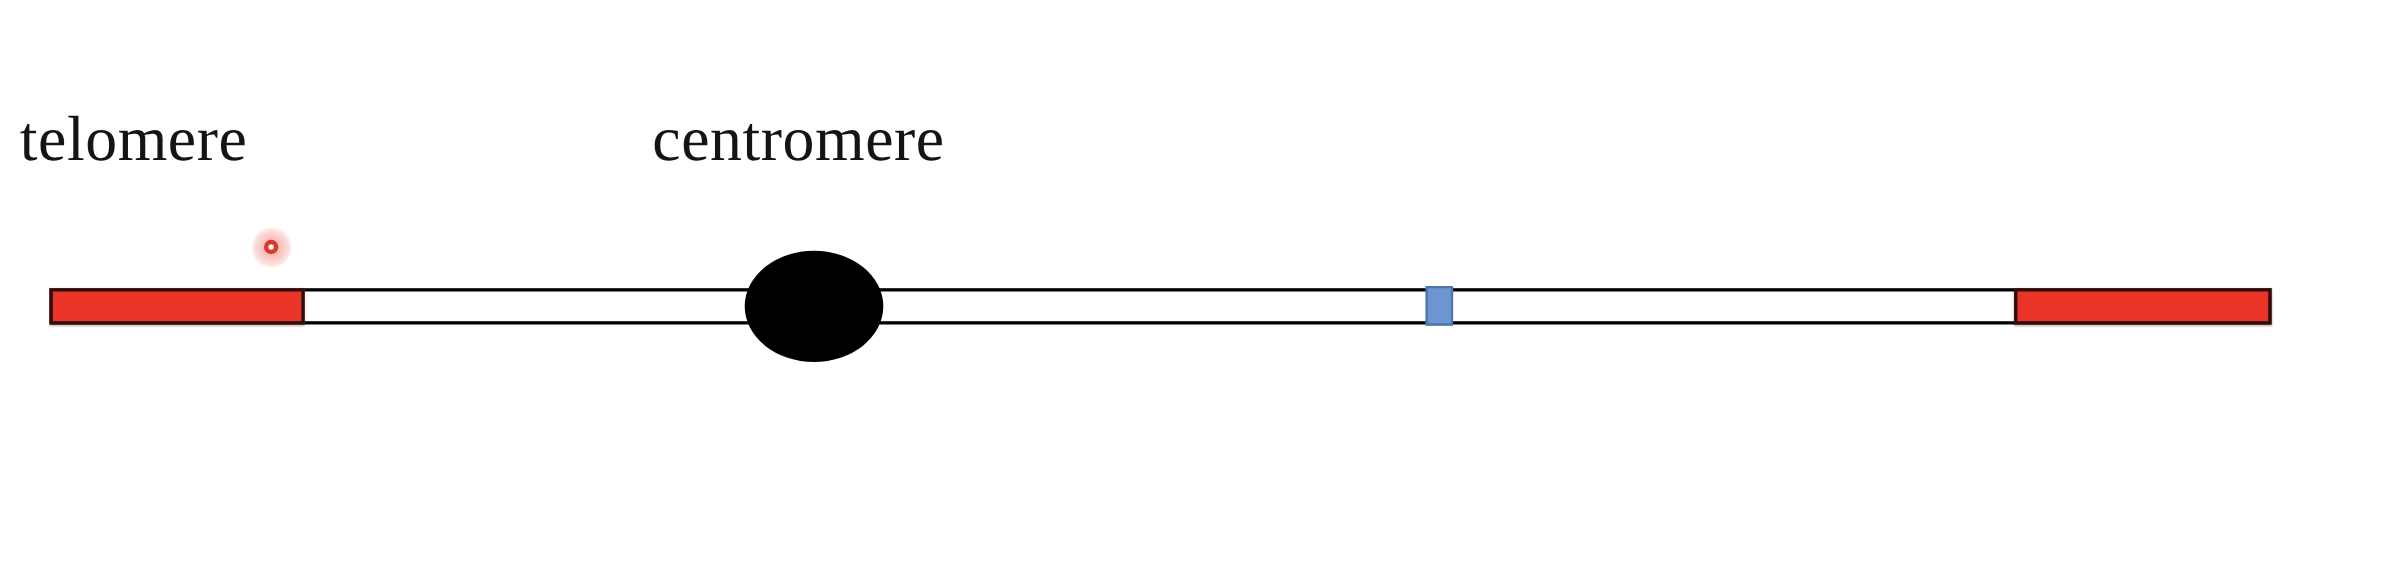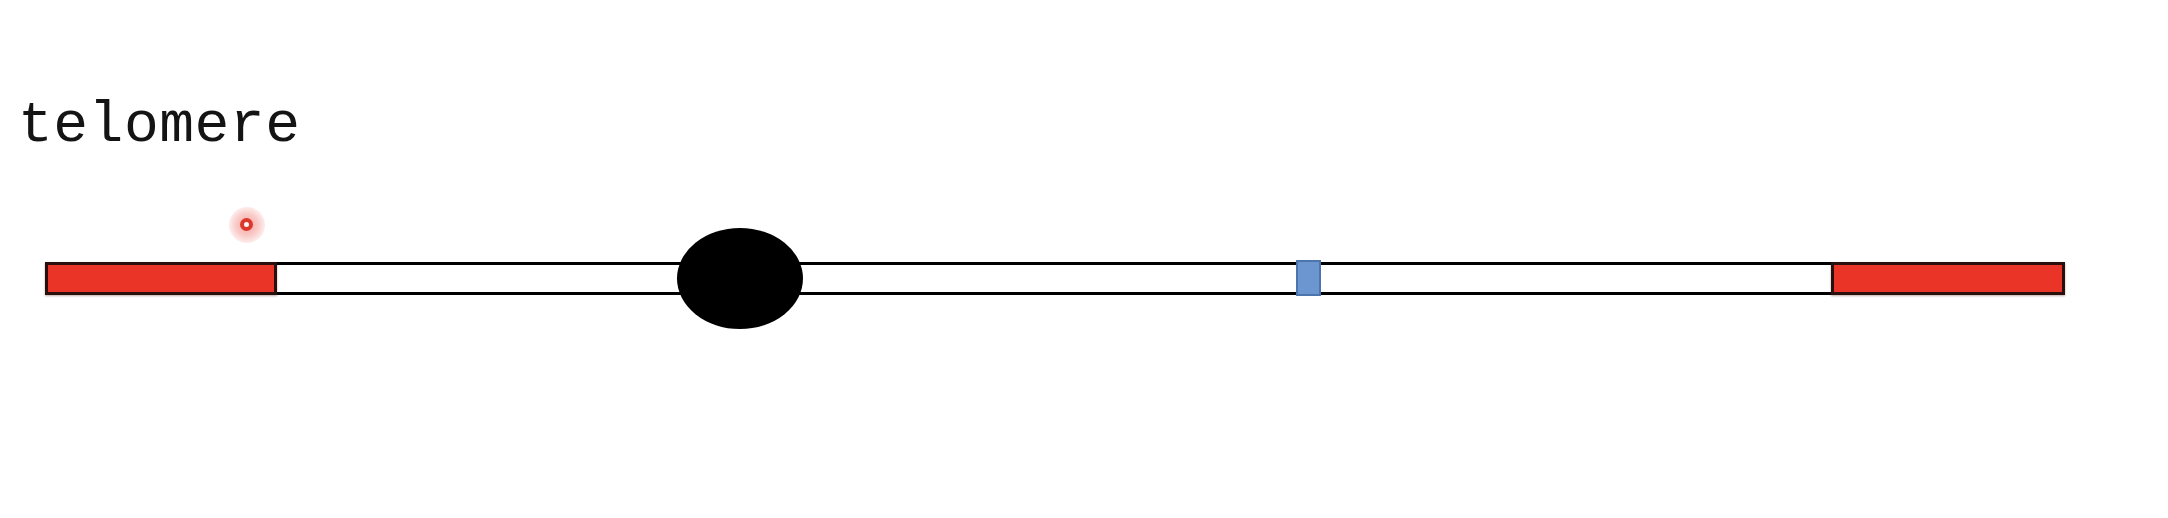--- a/index.html
+++ b/index.html
@@ -6,21 +6,21 @@
     margin: 0;
     padding: 0;
     background: #ffffff;
   }
   .canvas {
     position: relative;
     width: 2168px;
     height: 518px;
     background: var(--background, #ffffff);
     overflow: hidden;
-    font-family: Liberation Mono, monospace;
+    font-family: Liberation Serif, serif;
   }
   .shape-label {
     position: absolute;
     font-size: 58px;
     line-height: 62px;
     color: var(--text-color, #141414);
     white-space: nowrap;
     letter-spacing: 0.5px;
   }
   .label-telomere            { left: 18px;   top: 95px; }
@@ -94,20 +94,21 @@
     background: rgba(255, 255, 255, 0.9);
   }
 </style>
 </head>
 <body>
 
 <div class="canvas">
 
   <div class="shape-label label-telomere">telomere</div>
 
+  <div class="shape-label label-centromere">centromere</div>
 
 
   <div class="chromosome-bar"></div>
 
   <div class="telomere-segment telomere-left"></div>
 
   <div class="telomere-segment telomere-right"></div>
 
   <div class="centromere-ellipse"></div>
 

